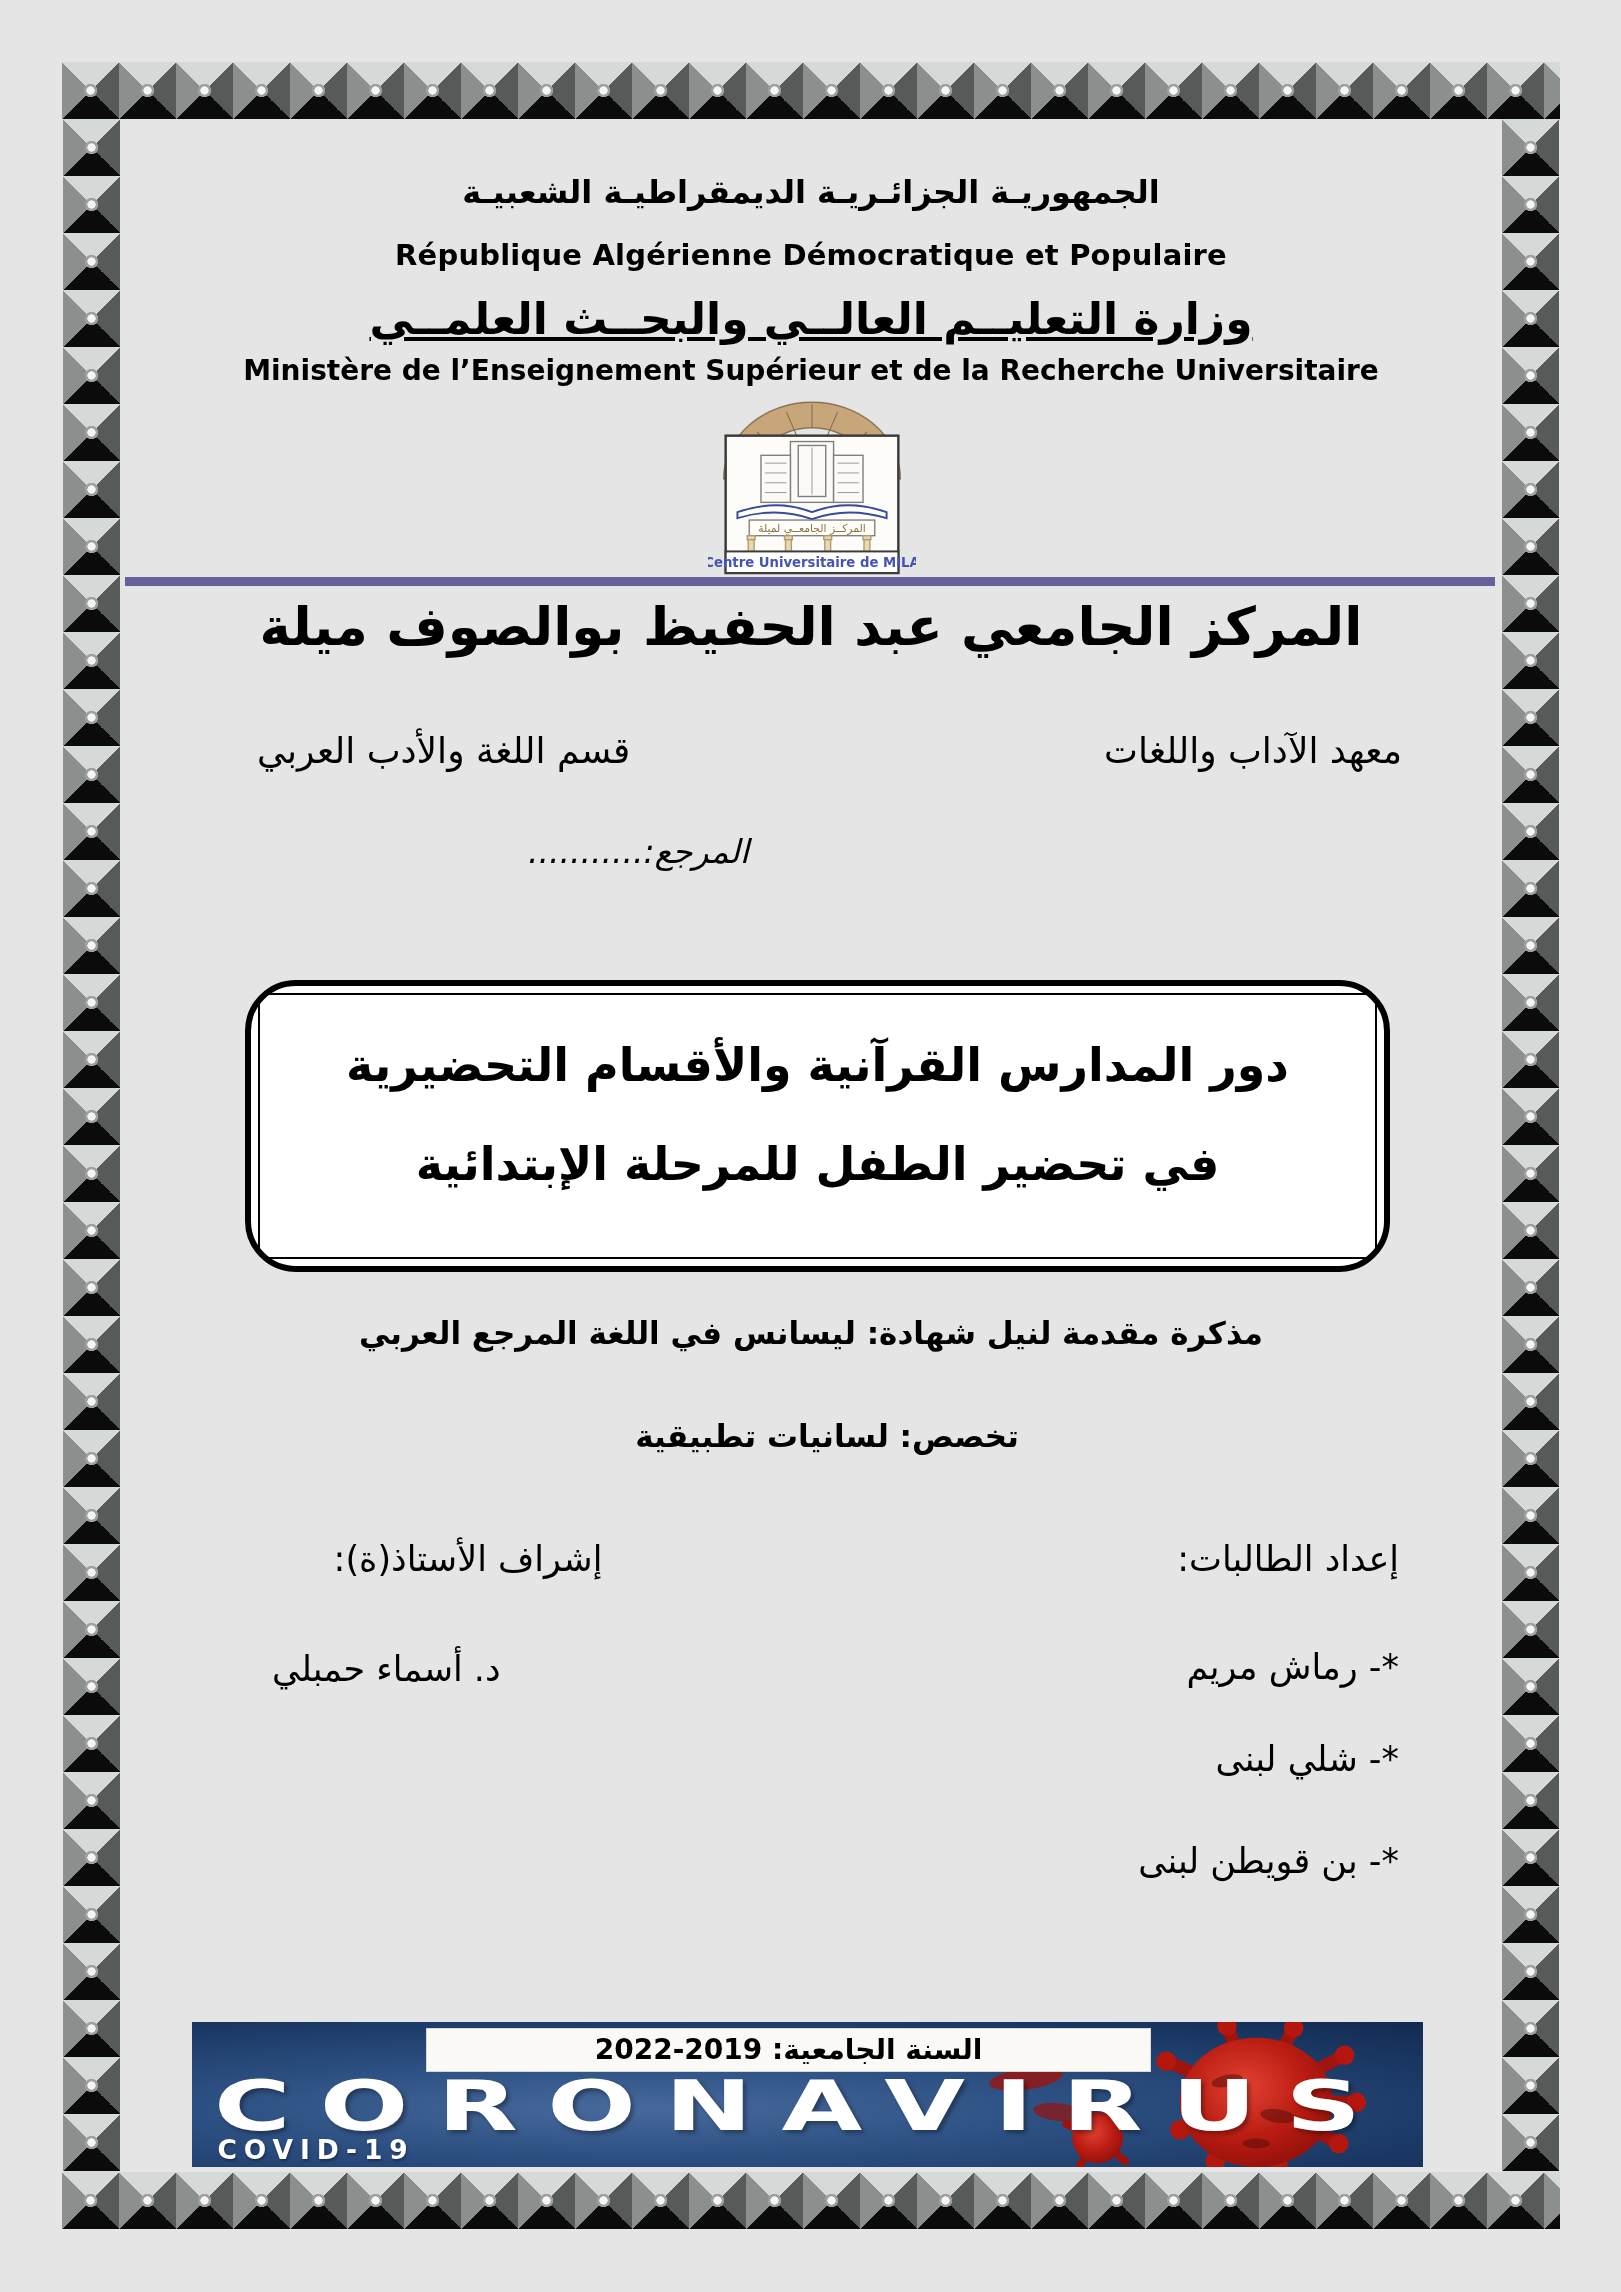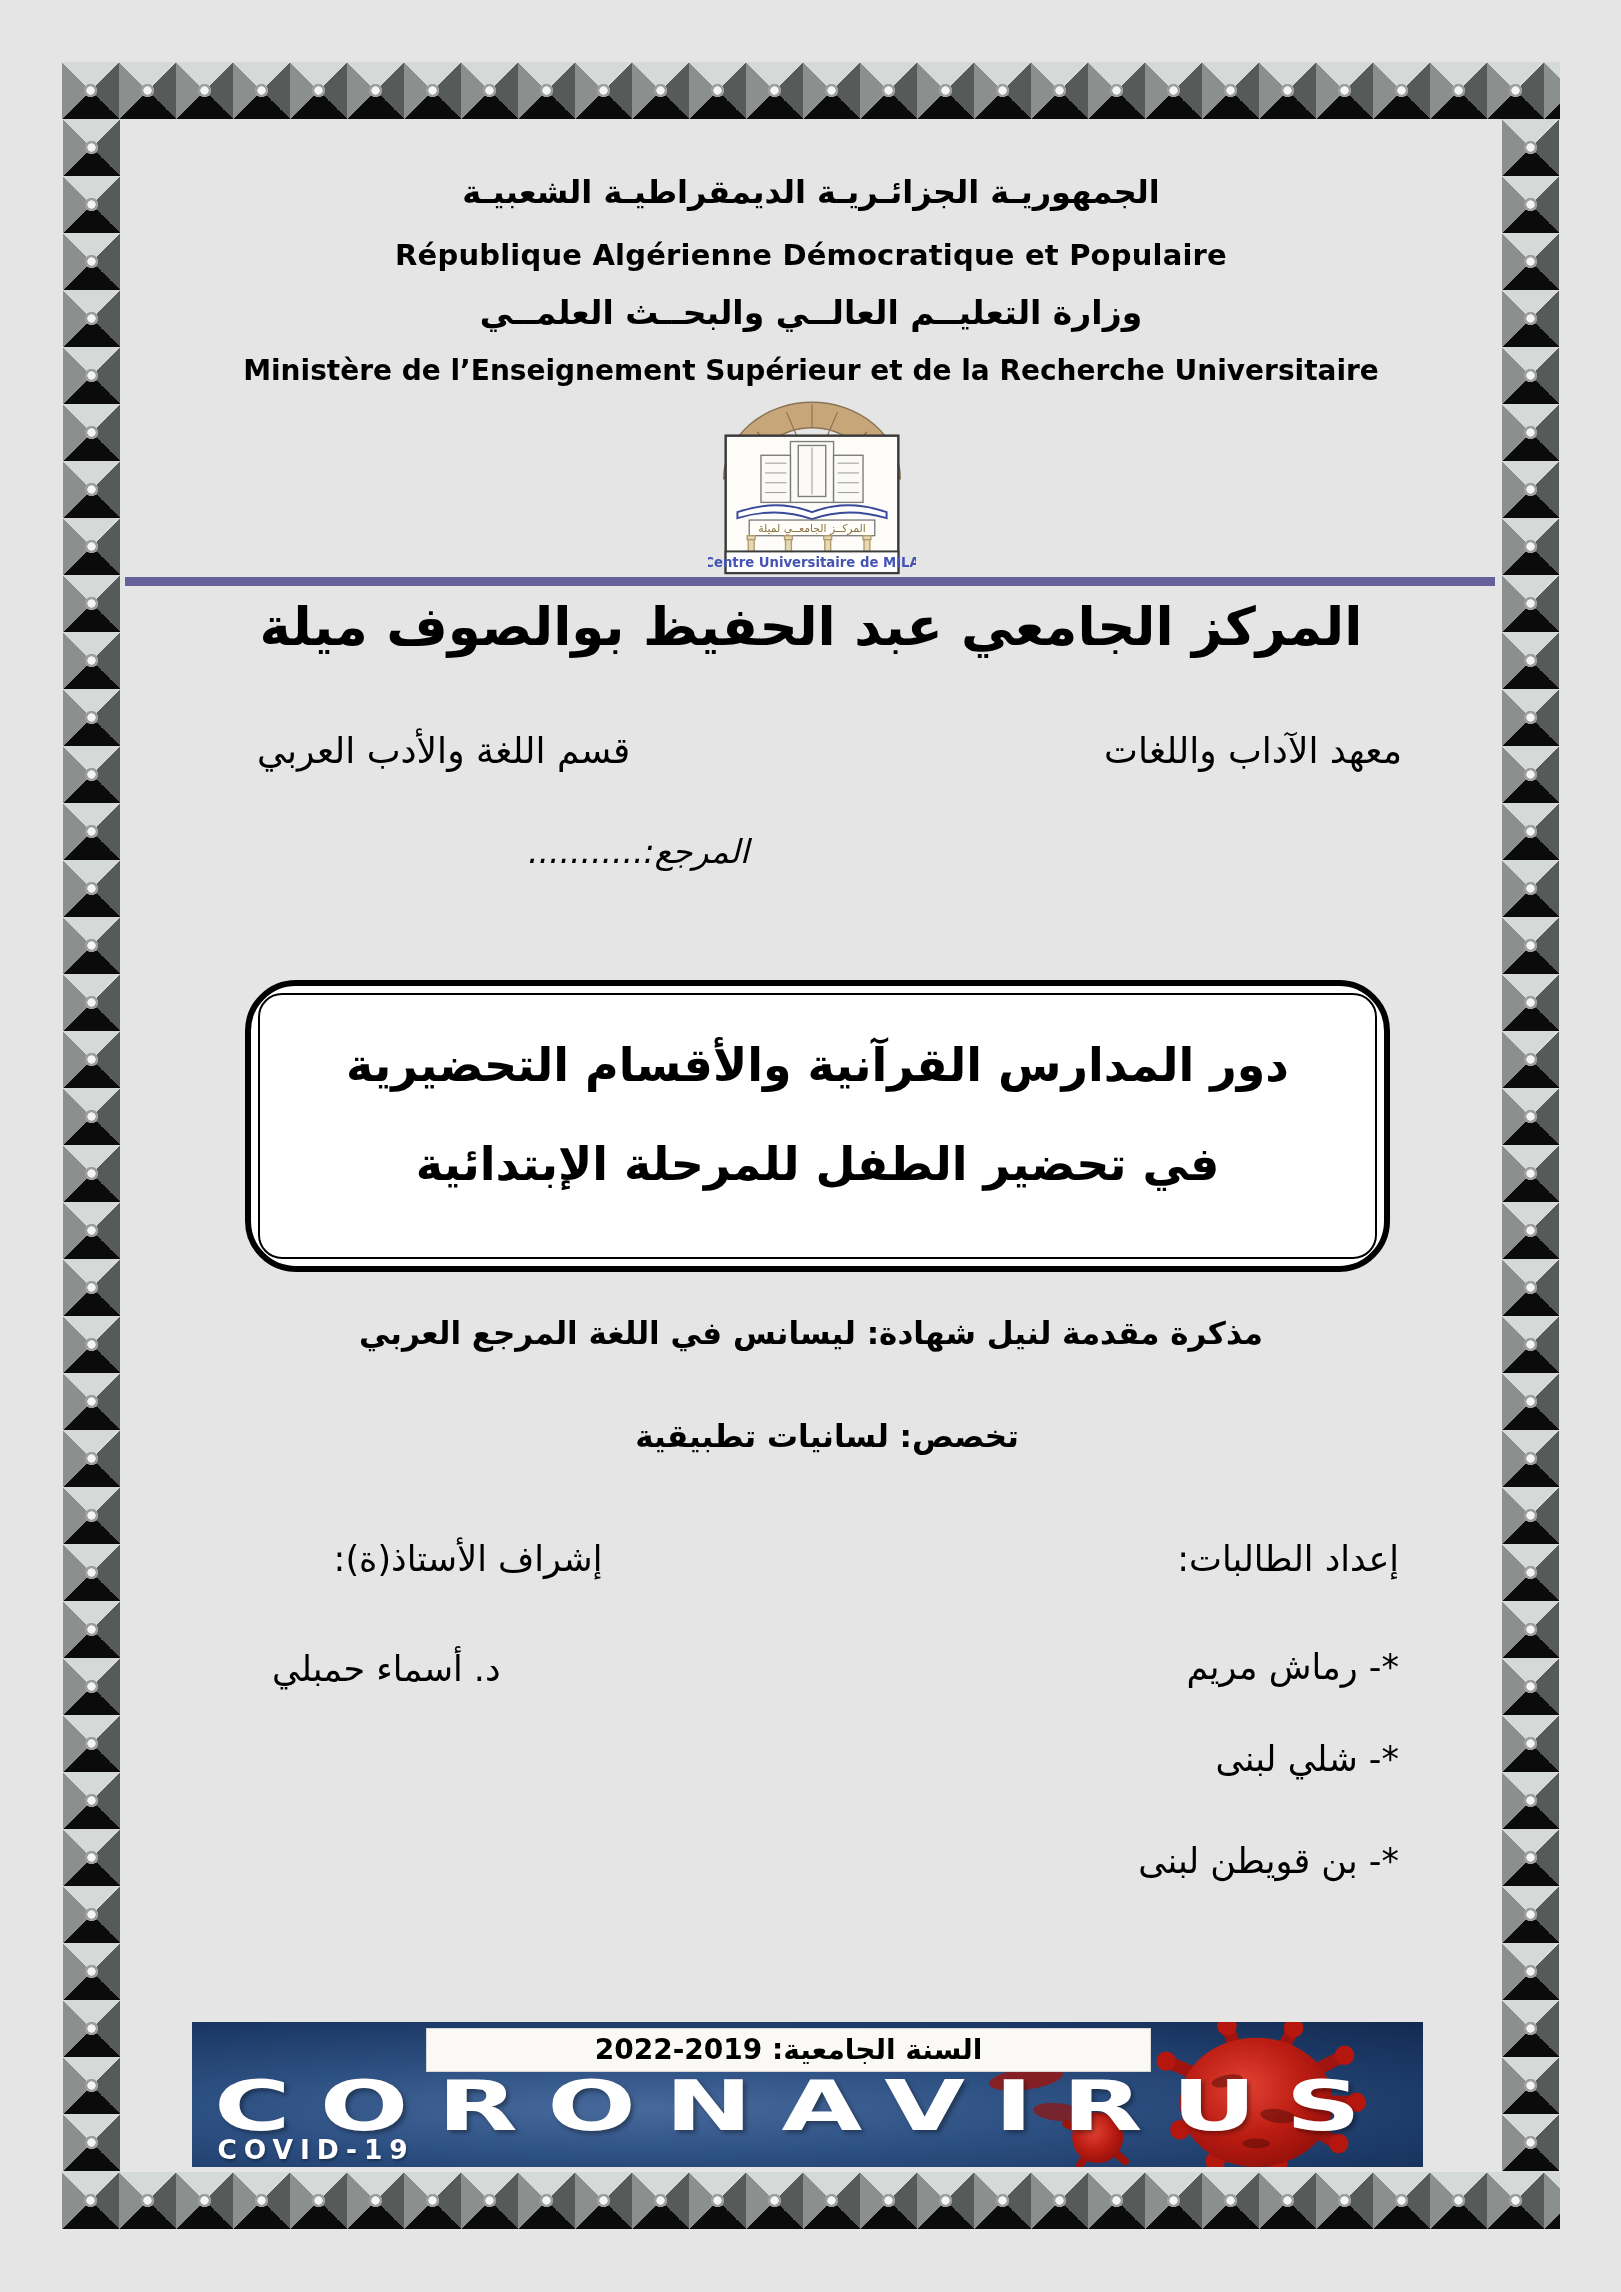--- a/index.html
+++ b/index.html
@@ -21,21 +21,21 @@
   .stud-right{left:1502px;top:119px;width:57px;height:2053px;}
 
   .abs{position:absolute;}
   .ctr{left:120px;width:1382px;text-align:center;}
   .ar{direction:rtl;}
   .b{font-weight:bold;}
 
   
   .hdr1{top:173px;font-size:32px;}
   .hdr2{top:238px;font-size:29px;letter-spacing:0.2px;}
-  .hdr3{top:293px;font-size:33px;}
+  .hdr3{top:293px;font-size:44px;text-decoration:underline;}
   .hdr4{top:354px;font-size:28px;}
 
   
   .logo{left:708px;top:365px;width:208px;height:210px;}
 
   
   .rule{top:577px;left:125px;width:1370px;height:8.8px;background:#66619a;}
 
   
   .uni-title{top:596px;font-size:53px;}
@@ -43,21 +43,21 @@
   
   .aff-row{top:730px;left:120px;width:1382px;display:flex;justify-content:space-between;
            direction:rtl;font-size:36px;padding:0;box-sizing:border-box;}
   .aff-row .inst{margin-right:100px;}
   .aff-row .dept{margin-left:137px;}
   .ref{top:832px;right:872px;font-size:33px;font-style:italic;}
 
   
   .tbox{left:245px;top:980px;width:1145px;height:292px;border:6.9px solid #000;
         border-radius:51px;padding:6.9px;box-sizing:border-box;background:#fff;}
-  .tbox-inner{height:100%;border:2.9px solid #000;border-radius:24px;box-sizing:border-box;
+  .tbox-inner{height:100%;border:2.9px solid #000;border-radius:10px;box-sizing:border-box;
         text-align:center;direction:rtl;font-weight:bold;font-size:46px;padding-top:21.6px;}
   .tbox-inner .tl{line-height:99px;}
 
   .degree{top:1315px;font-size:31px;}
   .spec{top:1418px;font-size:31px;padding-left:16px;}
 
   
   .ppl{font-size:35px;direction:rtl;white-space:nowrap;}
   .p-students-h{top:1539px;right:222px;}
   .p-superv-h{top:1539px;left:272px;width:392px;text-align:center;}

